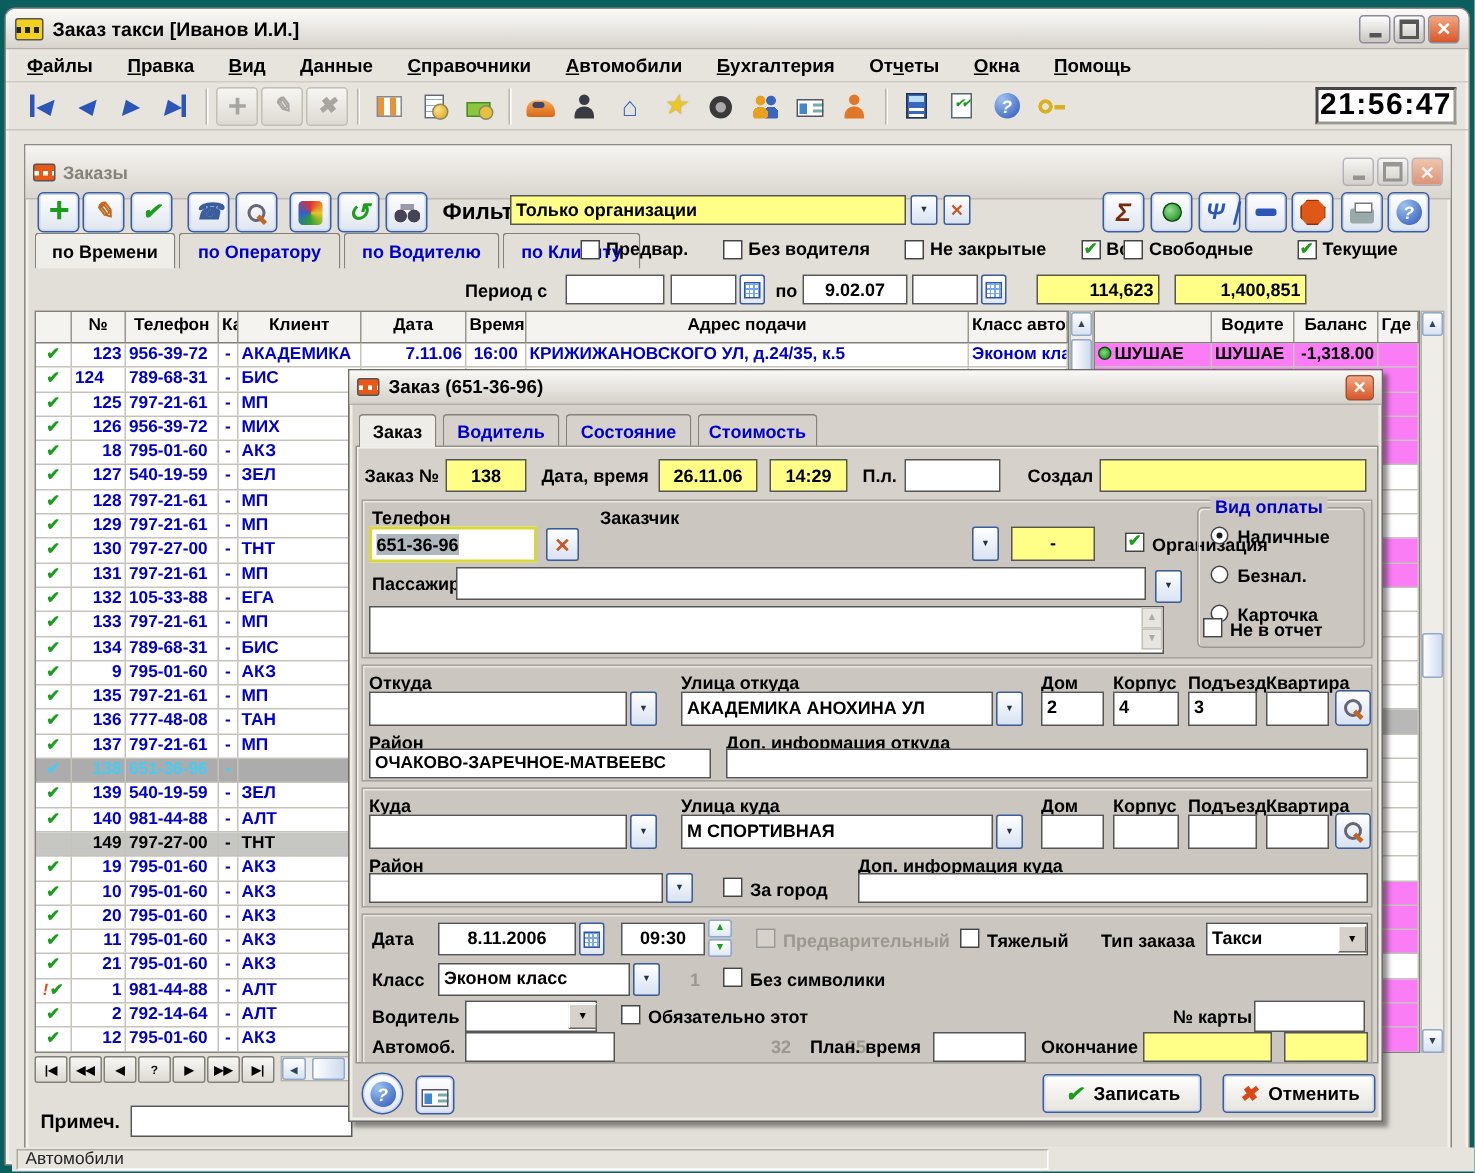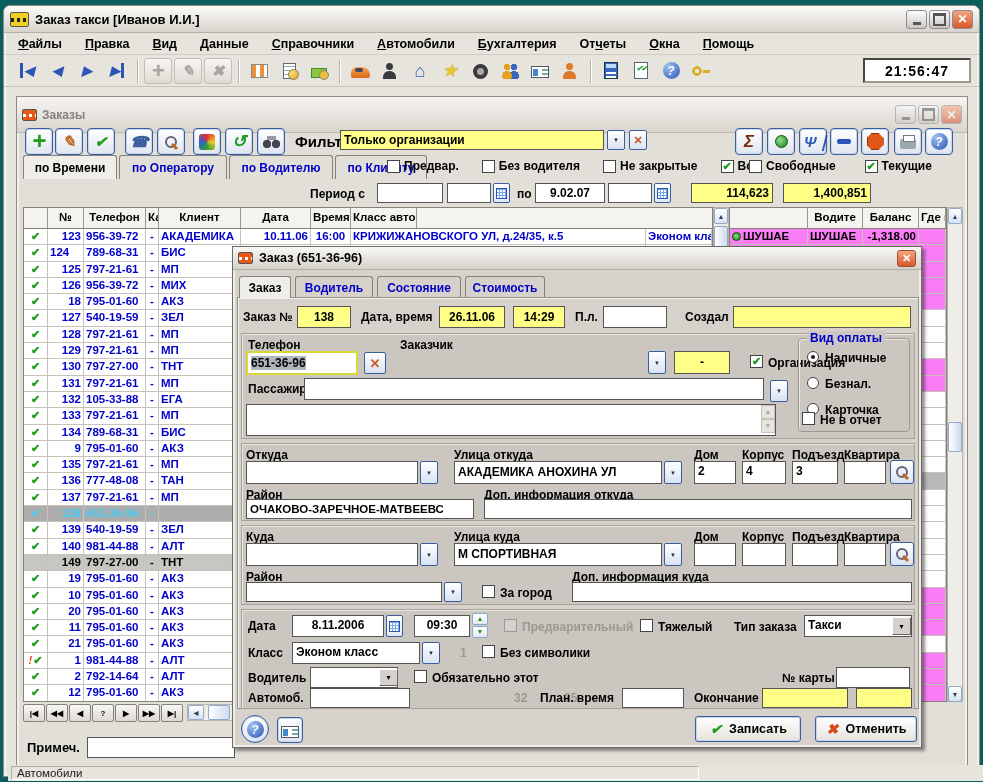--- a/index.html
+++ b/index.html
@@ -19,21 +19,21 @@
   .wb-close::after{content:"✕"}
   .faded{opacity:.55}
   
   .menubar{height:22px;display:flex;align-items:center;gap:23px;padding-left:14px;font-size:12.5px;border-bottom:1px solid #CFCCC5}
   .menu-item u{text-decoration:underline}
   
   .toolbar{height:32px;display:flex;align-items:center;padding-left:8px;position:relative;border-bottom:1px solid #C8C5BE}
   .mt-btn{width:28px;height:26px;display:flex;align-items:center;justify-content:center;margin:0 1px}
   .mt-grp{background:linear-gradient(#F7F6F3,#DEDAD3);border:1px solid #C2BFB7;border-radius:3px}
   .tsep{width:1px;height:24px;background:#B8B5AD;margin:0 5px;box-shadow:1px 0 0 #fff}
-  .clock{position:absolute;right:8px;top:3px;width:108px;height:25px;background:#fff;border:2px inset #9B988F;font-size:14px;display:flex;align-items:center;justify-content:center;letter-spacing:1px}
+  .clock{position:absolute;right:8px;top:3px;width:94px;height:25px;background:#fff;border:2px inset #9B988F;font-size:20px;display:flex;align-items:center;justify-content:center;letter-spacing:1px}
   
   .ico{display:inline-block;position:relative;width:18px;height:18px;line-height:18px;text-align:center}
   .ico-m-nav-first,.ico-m-nav-prev,.ico-m-nav-next,.ico-m-nav-last{color:#2C55B8;font-size:13px}
   .ico-m-nav-first::before{content:"◀";border-left:3px solid #2C55B8;padding-left:1px}
   .ico-m-nav-prev::before{content:"◀"}
   .ico-m-nav-next::before{content:"▶"}
   .ico-m-nav-last::before{content:"▶";border-right:3px solid #2C55B8;padding-right:1px}
   .ico-m-add{color:#A8A5A0;font-size:22px}.ico-m-add::before{content:"+"}
   .ico-m-edit{color:#A8A5A0;font-size:15px}.ico-m-edit::before{content:"✎"}
   .ico-m-delete{color:#A8A5A0;font-size:15px}.ico-m-delete::before{content:"✖"}
@@ -373,29 +373,30 @@
 
     <div class="tbl" style="left:6px;top:110px;width:690px;height:495px;overflow:hidden">
         <div class="trow hdr">
           <span class="tc" style="width: 24px;"></span>
           <span class="tc" style="width: 36px;">№</span>
           <span class="tc" style="width: 62px;">Телефон</span>
           <span class="tc" style="width: 13px;">Ка</span>
           <span class="tc" style="width: 82px;">Клиент</span>
           <span class="tc" style="width: 70px;">Дата</span>
           <span class="tc" style="width: 40px;">Время</span>
+          <span class="tc" style="width: 295px;">Адрес подачи</span>
           <span class="tc" style="width: 66px;">Класс автомо</span>
         </div>
         <div class="trow ">
           <span class="tc chk-cell" style="width: 24px;">✔</span>
           <span class="tc blue" style="width: 36px; text-align: right;">123</span>
           <span class="tc blue" style="width: 62px;">956-39-72</span>
           <span class="tc blue" style="width: 13px; text-align: center;">-</span>
           <span class="tc blue" style="width: 82px;">АКАДЕМИКА</span>
-          <span class="tc blue" style="width: 70px; text-align: right;">10.11.06</span>
+          <span class="tc blue" style="width: 70px; text-align: right;">7.11.06</span>
           <span class="tc blue" style="width: 40px; text-align: center;">16:00</span>
           <span class="tc blue" style="width: 295px;">КРИЖИЖАНОВСКОГО УЛ, д.24/35, к.5</span>
           <span class="tc blue" style="width: 66px;">Эконом класс</span>
         </div>
         <div class="trow ">
           <span class="tc chk-cell" style="width: 24px;">✔</span>
           <span class="tc blue" style="width: 36px; ">124</span>
           <span class="tc blue" style="width: 62px;">789-68-31</span>
           <span class="tc blue" style="width: 13px; text-align: center;">-</span>
           <span class="tc blue" style="width: 82px;">БИС</span>

